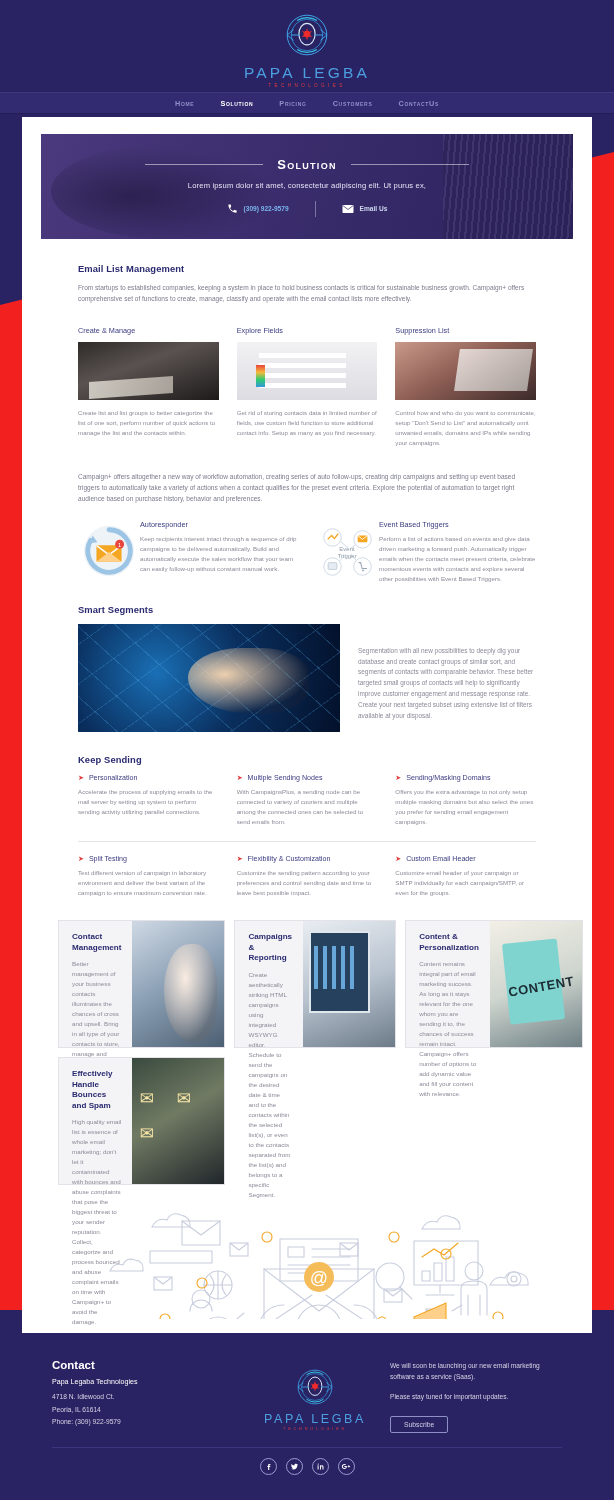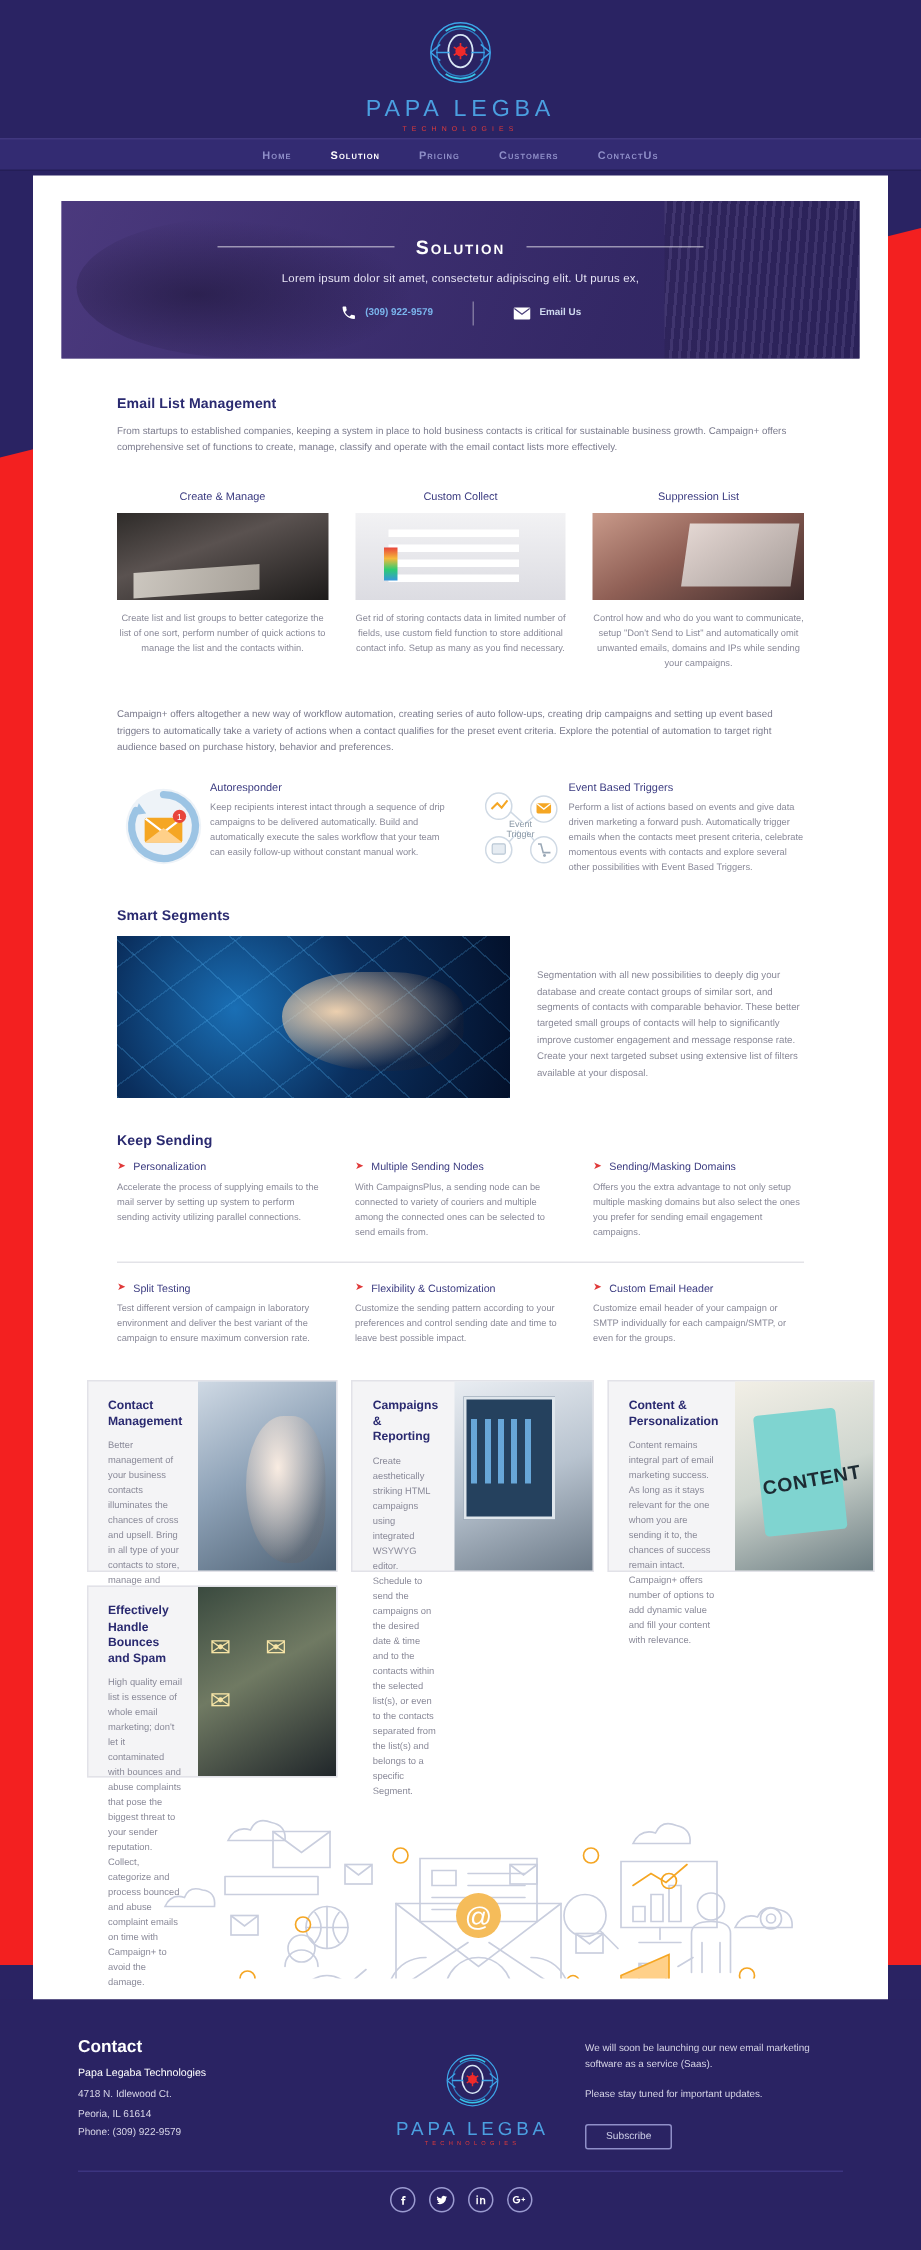--- a/index.html
+++ b/index.html
@@ -154,21 +154,21 @@
   
   .section { padding: 0 56px; }
   .sec-title {
     color: #2a2a70; font-size: 9.4px; font-weight: 700;
     margin-bottom: 9px; letter-spacing: .1px;
   }
   .sec-body {
     color: #7b7b8d; font-size: 6.55px; line-height: 1.62;
   }
 
-  .three-col { display: flex; gap: 18px; text-align: center; }
+  .three-col { display: flex; gap: 18px; }
   .col { flex: 1; }
   .col-title { color: #3b3b80; font-size: 7.3px; font-weight: 400; margin-bottom: 7px; }
   .col-img { width: 100%; height: 58px; margin-bottom: 8px; }
   .col-text { color: #8a8a99; font-size: 6.2px; line-height: 1.62; }
 
   
   .ph { position: relative; overflow: hidden; }
   .ph-desk  { background: linear-gradient(160deg,#2e2b29 0%, #5a5250 40%, #1d1b1a 100%); }
   .ph-desk::after { content:""; position:absolute; left:8%; bottom:6%; width:60%; height:30%;
                     background: linear-gradient(100deg,#d9d4cc,#b3ada4); transform: skewY(-4deg); opacity:.9; }
@@ -341,21 +341,21 @@
       <h2 class="sec-title">Email List Management</h2>
       <p class="sec-body">From startups to established companies, keeping a system in place to hold business contacts is critical for sustainable business growth. Campaign+ offers comprehensive set of functions to create, manage, classify and operate with the email contact lists more effectively.</p>
 
       <div class="three-col" style="margin-top:22px;">
         <div class="col">
           <div class="col-title">Create &amp; Manage</div>
           <div class="col-img ph ph-desk"></div>
           <div class="col-text">Create list and list groups to better categorize the list of one sort, perform number of quick actions to manage the list and the contacts within.</div>
         </div>
         <div class="col">
-          <div class="col-title">Custom Collect</div>
+          <div class="col-title">Explore Fields</div>
           <div class="col-img ph ph-form"></div>
           <div class="col-text">Get rid of storing contacts data in limited number of fields, use custom field function to store additional contact info. Setup as many as you find necessary.</div>
         </div>
         <div class="col">
           <div class="col-title">Suppression List</div>
           <div class="col-img ph ph-hands"></div>
           <div class="col-text">Control how and who do you want to communicate, setup "Don't Send to List" and automatically omit unwanted emails, domains and IPs while sending your campaigns.</div>
         </div>
       </div>
     </section>

